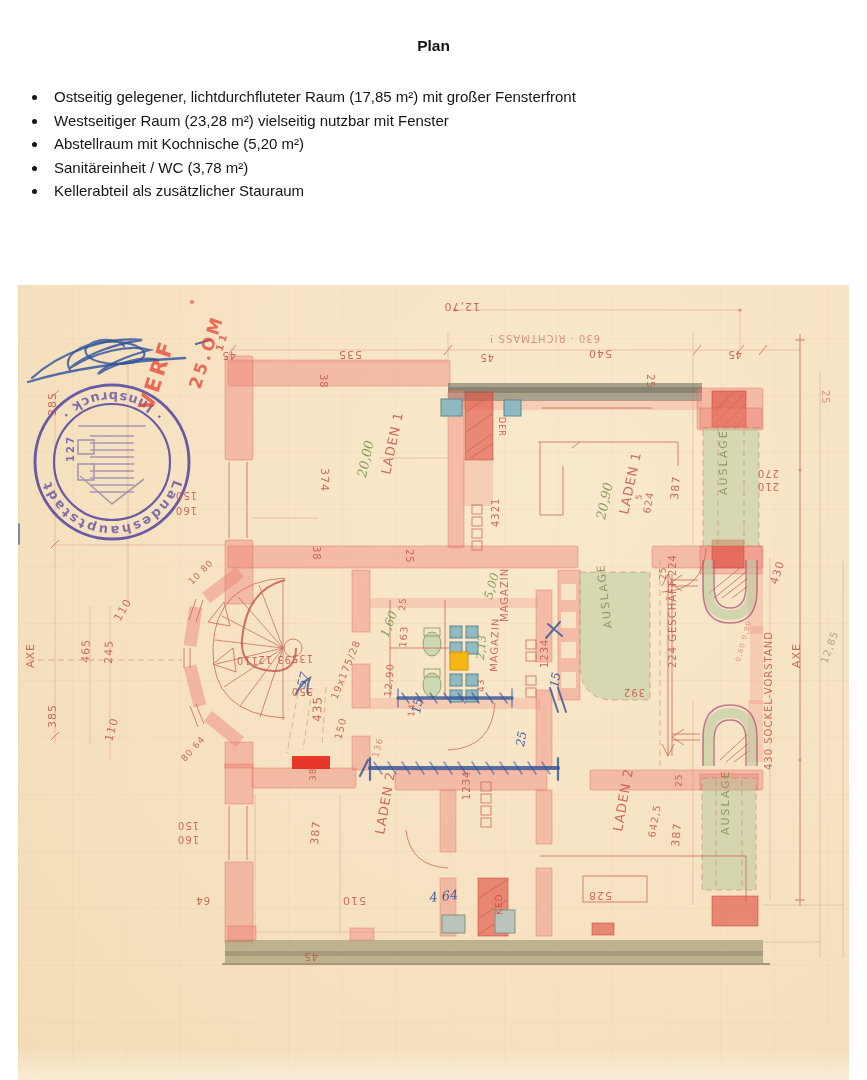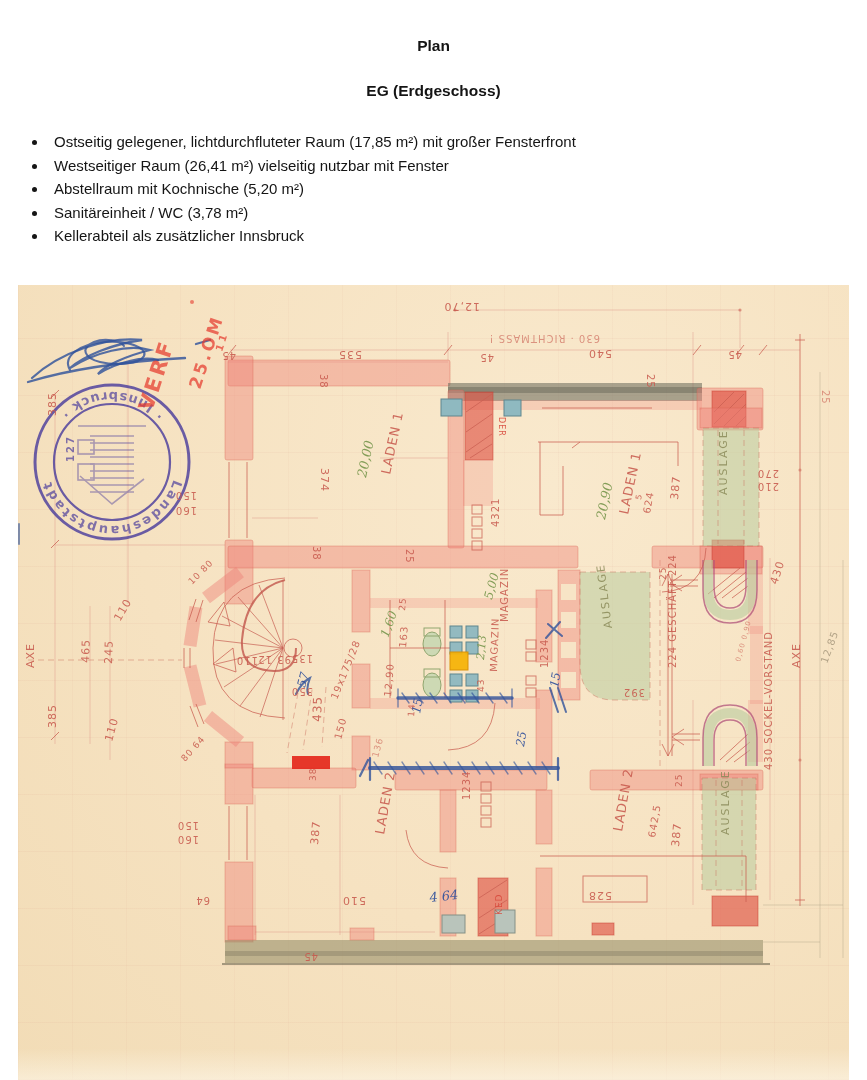--- a/index.html
+++ b/index.html
@@ -43,27 +43,26 @@
   .t-stamp{fill:#4c3e9d;opacity:.85;font-weight:bold;letter-spacing:2px;}
   .t-rstamp{fill:#e63b2e;opacity:.72;font-weight:bold;letter-spacing:3px;}
 </style>
 </head>
 <body>
 
 <div class="page">
 
   <div class="hdr">
     <h1>Plan</h1>
-    <h2>EG (Erdgeschoss)</h2>
     <ul class="feat">
       <li>Ostseitig gelegener, lichtdurchfluteter Raum (17,85 m²) mit großer Fensterfront</li>
-      <li>Westseitiger Raum (26,41 m²) vielseitig nutzbar mit Fenster</li>
+      <li>Westseitiger Raum (23,28 m²) vielseitig nutzbar mit Fenster</li>
       <li>Abstellraum mit Kochnische (5,20 m²)</li>
       <li>Sanitäreinheit / WC (3,78 m²)</li>
-      <li>Kellerabteil als zusätzlicher Innsbruck</li>
+      <li>Kellerabteil als zusätzlicher Stauraum</li>
     </ul>
   </div>
 
   <div class="scan">
   <svg width="831" height="795" viewBox="18 285 831 795" xmlns="http://www.w3.org/2000/svg">
 
     <g>
       <path class="thinL" d="M230,350 H800 M455,310 H740 M740,310 V348 M448,332 V360 M228,362 H448"></path>
       <path class="thin" d="M228,355 l8,-10 M444,355 l8,-10 M693,355 l8,-10 M736,355 l8,-10 M759,355 l8,-10" stroke-opacity=".55"></path>
       <path class="thinL" d="M55,392 V744 M90,606 V744 M110,606 V760 M128,362 V604 M55,545 H225"></path>

